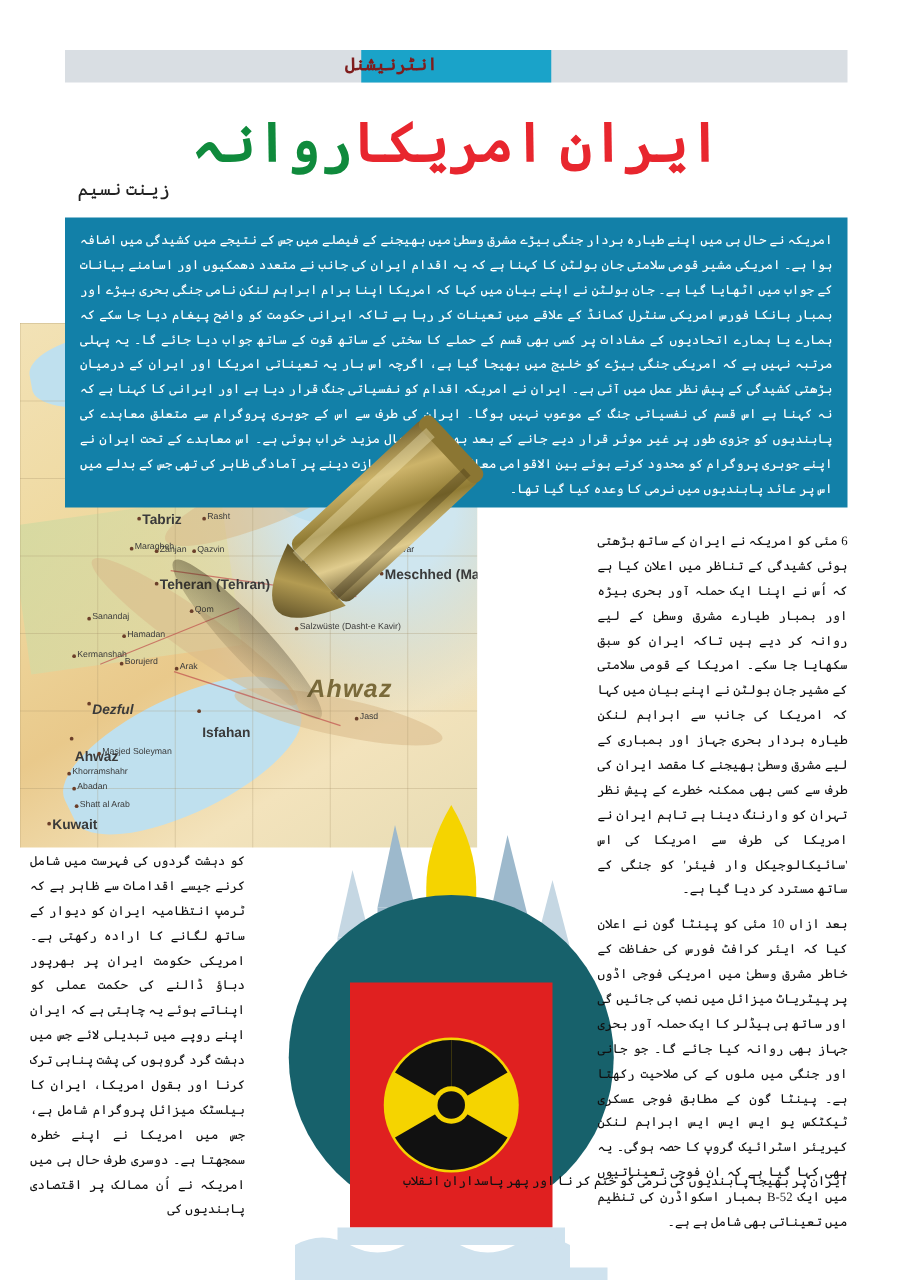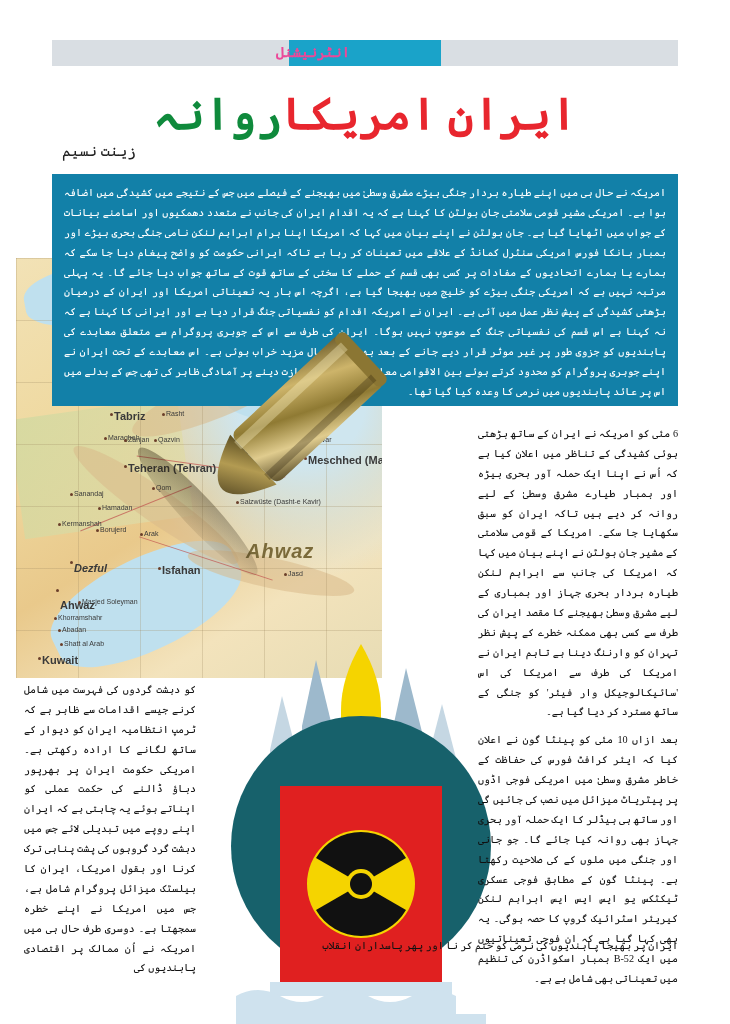--- a/index.html
+++ b/index.html
@@ -33,21 +33,21 @@
     background: #1aa3c9;
   }
   .top-bar-label {
     position: absolute;
     top: 40px;
     left: 237px;
     width: 152px;
     height: 26px;
     line-height: 26px;
     text-align: center;
-    color: #ec4899;
+    color: #7f1d1d;
     font-size: 14px;
     font-weight: bold;
     font-family: "Liberation Serif", serif;
     letter-spacing: 0.5px;
   }
 
   
   .headline {
     position: absolute;
     top: 88px;
@@ -293,21 +293,21 @@
       <div class="map-label city" style="left: 140px; top: 226px;">Qom</div>
       <div class="city-dot" style="left: 138px; top: 181px;"></div>
       <div class="map-label city" style="left: 142px; top: 178px;">Qazvin</div>
       <div class="city-dot" style="left: 108px; top: 181px;"></div>
       <div class="map-label city" style="left: 112px; top: 178px;">Zanjan</div>
       <div class="city-dot" style="left: 146px; top: 155px;"></div>
       <div class="map-label city" style="left: 150px; top: 152px;">Rasht</div>
       <div class="city-dot" style="left: 146px; top: 143px;"></div>
       <div class="map-label city" style="left: 150px; top: 140px;">Bandar-e Anzali</div>
       <div class="city-dot" style="left: 142px; top: 309px;"></div>
-      <div class="map-label big" style="left: 146px; top: 306px;">Isfahan</div>
+      <div class="map-label big" style="left: 146px; top: 322px;">Isfahan</div>
       <div class="city-dot" style="left: 282px; top: 181px;"></div>
       <div class="map-label city" style="left: 286px; top: 178px;">Sabzevar</div>
       <div class="city-dot" style="left: 288px; top: 199px;"></div>
       <div class="map-label big" style="left: 292px; top: 196px;">Meschhed (Mashhad)</div>
       <div class="city-dot" style="left: 220px; top: 243px;"></div>
       <div class="map-label city" style="left: 224px; top: 240px;">Salzwüste (Dasht-e Kavir)</div>
       <div class="city-dot" style="left: 268px; top: 315px;"></div>
       <div class="map-label city" style="left: 272px; top: 312px;">Jasd</div>
       <div class="city-dot" style="left: 288px; top: 123px;"></div>
       <div class="map-label city" style="left: 292px; top: 120px;">Turkmenistan</div>

